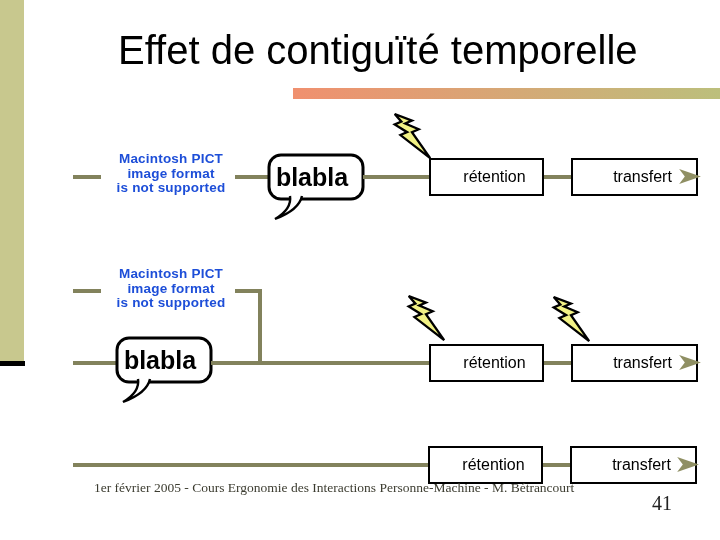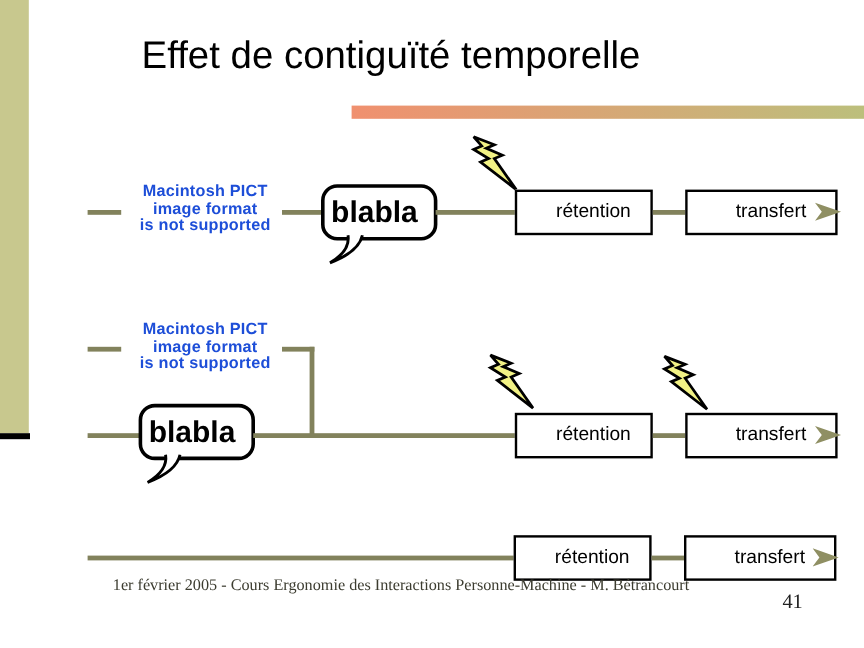--- a/index.html
+++ b/index.html
@@ -3,21 +3,21 @@
 <meta charset="utf-8">
 <style>
   html,body{margin:0;padding:0;background:#777;}
   #slide{
     position:relative;width:720px;height:540px;background:#ffffff;
     overflow:hidden;font-family:"Liberation Sans","DejaVu Sans",sans-serif;
   }
   .abs{position:absolute;}
   #accent-bar{left:0;top:0;width:24px;height:361px;background:#c8c88e;}
   #accent-bar-foot{left:0;top:361px;width:25px;height:5px;background:#000;}
-  #slide-title{left:118px;top:28px;font-size:32px;color:#000;white-space:nowrap;}
+  #slide-title{left:118px;top:28px;font-size:40px;color:#000;white-space:nowrap;}
   #title-underline{left:293px;top:88px;width:427px;height:11px;
     background:linear-gradient(to right,#f0906f,#bcbf7c);}
   .tl-seg{height:4px;background:#82825c;}
   .tl-vseg{width:4px;background:#82825c;}
   .pict{
     width:150px;text-align:center;color:#1d4ed8;font-weight:bold;
     font-size:13.5px;line-height:14.5px;letter-spacing:0.2px;
   }
   .flow-box{
     width:115px;height:38px;background:#fff;border:2.5px solid #000;
@@ -33,21 +33,21 @@
     font-size:25px;font-weight:bold;color:#000;
   }
   .bolt{width:46px;height:48px;}
   .flow-arrow{width:23px;height:17px;}
   #footer-credit{
     left:94px;top:480px;font-family:"Liberation Serif","DejaVu Serif",serif;
     font-size:13.5px;color:#3c3c30;white-space:nowrap;
   }
   #page-number{
     left:652px;top:492px;font-family:"Liberation Serif","DejaVu Serif",serif;
-    font-size:17px;color:#222;
+    font-size:20px;color:#222;
   }
 </style>
 </head>
 <body>
 
 <svg width="0" height="0" style="position:absolute">
   <defs>
     <symbol id="sym-bolt" viewBox="0 0 48 50">
       <path d="M7,2 L25,9 L18,12 L32,18 L25,21 L44,48 L13,24 L20,21 L7,13 L14,10 Z" fill="#f2f285" stroke="#000" stroke-width="2.4" stroke-linejoin="miter"></path>
     </symbol>

